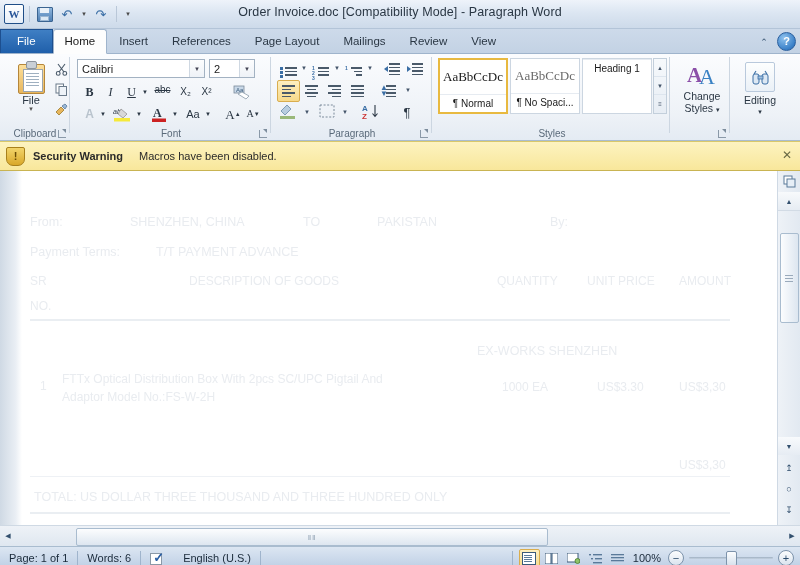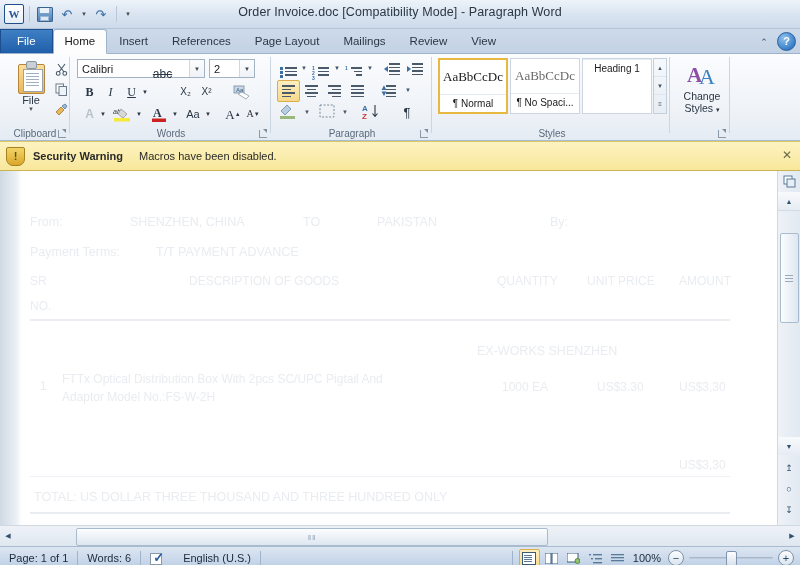--- a/index.html
+++ b/index.html
@@ -282,21 +282,21 @@
       </div>
       <div class="combo" style="left:138px;top:5px;width:46px">
         <span>2</span>
         <div class="cb">▼</div>
       </div>
 
       <div class="fbtn" style="left:7px;top:27px;font-weight:bold;font-family:'Liberation Serif',serif">B</div>
       <div class="fbtn" style="left:28px;top:27px;font-style:italic;font-family:'Liberation Serif',serif">I</div>
       <div class="fbtn" style="left:49px;top:27px;text-decoration:underline;font-family:'Liberation Serif',serif">U</div>
       <div class="fbtn" style="left:68px;top:27px;width:10px;font-size:6px">▼</div>
-      <div class="fbtn" style="left:80px;top:9px;text-decoration:line-through;font-size:12px">abc</div>
+      <div class="fbtn" style="left:80px;top:25px;text-decoration:line-through;font-size:10px">abc</div>
       <div class="fbtn" style="left:103px;top:27px;font-size:10px">X₂</div>
       <div class="fbtn" style="left:124px;top:27px;font-size:10px">X²</div>
       <div class="fbtn" style="left:158px;top:27px;width:24px">
         <svg width="18" height="15" viewBox="0 0 18 15">
             <rect x="1" y="1" width="10" height="7" fill="#c8d8e8" stroke="#7a8a9a" stroke-width=".8"></rect>
             <text x="3" y="7" font-size="6" fill="#3a5a7a">Aa</text>
             <path d="M5 9 L13 14 L16 11 L9 7 Z" fill="#fff" stroke="#8a9aaa" stroke-width=".8"></path>
           </svg>
       </div>
 
@@ -315,21 +315,21 @@
             <text x="3" y="11" font-size="12" fill="#2b3744" font-weight="bold" font-family="serif">A</text>
             <rect x="2" y="12.5" width="14" height="3.5" fill="#cc2222"></rect>
           </svg>
       </div>
       <div class="fbtn" style="left:98px;top:49px;width:10px;font-size:6px">▼</div>
       <div class="fbtn" style="left:110px;top:49px;width:22px;font-size:11px">Aa</div>
       <div class="fbtn" style="left:131px;top:49px;width:10px;font-size:6px">▼</div>
       <div class="fbtn" style="left:151px;top:49px;width:20px;font-family:'Liberation Serif',serif;font-size:13px">A<sup style="font-size:6px">▲</sup></div>
       <div class="fbtn" style="left:171px;top:49px;width:20px;font-family:'Liberation Serif',serif;font-size:10px">A<sup style="font-size:6px">▼</sup></div>
 
-      <div class="glabel">Words</div>
+      <div class="glabel">Font</div>
       <div class="dlaunch" style="right:4px"></div>
       <div class="gsep" style="right:0"></div>
     </div>
 
     <div class="group parag">
       <div class="pbtn" style="left:5px;top:4px">
         <div class="bullets">
             <b style="top:4px"></b>
             <b style="top:8px"></b>
             <b style="top:12px"></b>
@@ -487,20 +487,34 @@
           <text x="0" y="22" font-size="21" font-family="serif" font-weight="bold" fill="#8b4fa8">A</text>
           <text x="12" y="24" font-size="22" font-family="serif" fill="#3a82c4">A</text>
         </svg>
         <span class="lbl">Change</span>
         <span class="lbl"><span>Styles</span> <span style="font-size:7px">▾</span></span>
       </div>
       <div class="dlaunch" style="right:4px"></div>
       <div class="gsep" style="right:0"></div>
     </div>
 
+    <div class="group editg">
+      <div class="bigbtn">
+        <div style="width:28px;height:28px;border:1px solid #b9c9dc;border-radius:2px;background:linear-gradient(#fdfefe,#eaf0f7);display:flex;align-items:center;justify-content:center;margin-top:3px">
+          <svg width="17" height="15" viewBox="0 0 17 15">
+            <rect x="1" y="4" width="6" height="10" rx="2" fill="#dce8f4" stroke="#3a6ea5" stroke-width="1"></rect>
+            <rect x="10" y="4" width="6" height="10" rx="2" fill="#dce8f4" stroke="#3a6ea5" stroke-width="1"></rect>
+            <rect x="6" y="6" width="5" height="3" fill="#9ec0e0" stroke="#3a6ea5" stroke-width=".8"></rect>
+            <path d="M2 4 L4 1 M15 4 L13 1" stroke="#3a6ea5" stroke-width="1.1"></path>
+          </svg>
+        </div>
+        <span class="lbl" style="margin-top:2px">Editing</span>
+        <span class="lbl" style="font-size:7px">▾</span>
+      </div>
+    </div>
   </div>
 
   <div class="secbar">
     <div class="warnicon">!</div>
     <div class="sectitle">Security Warning</div>
     <div class="secmsg">Macros have been disabled.</div>
     <div class="secclose">✕</div>
   </div>
 
   <div class="docarea">

